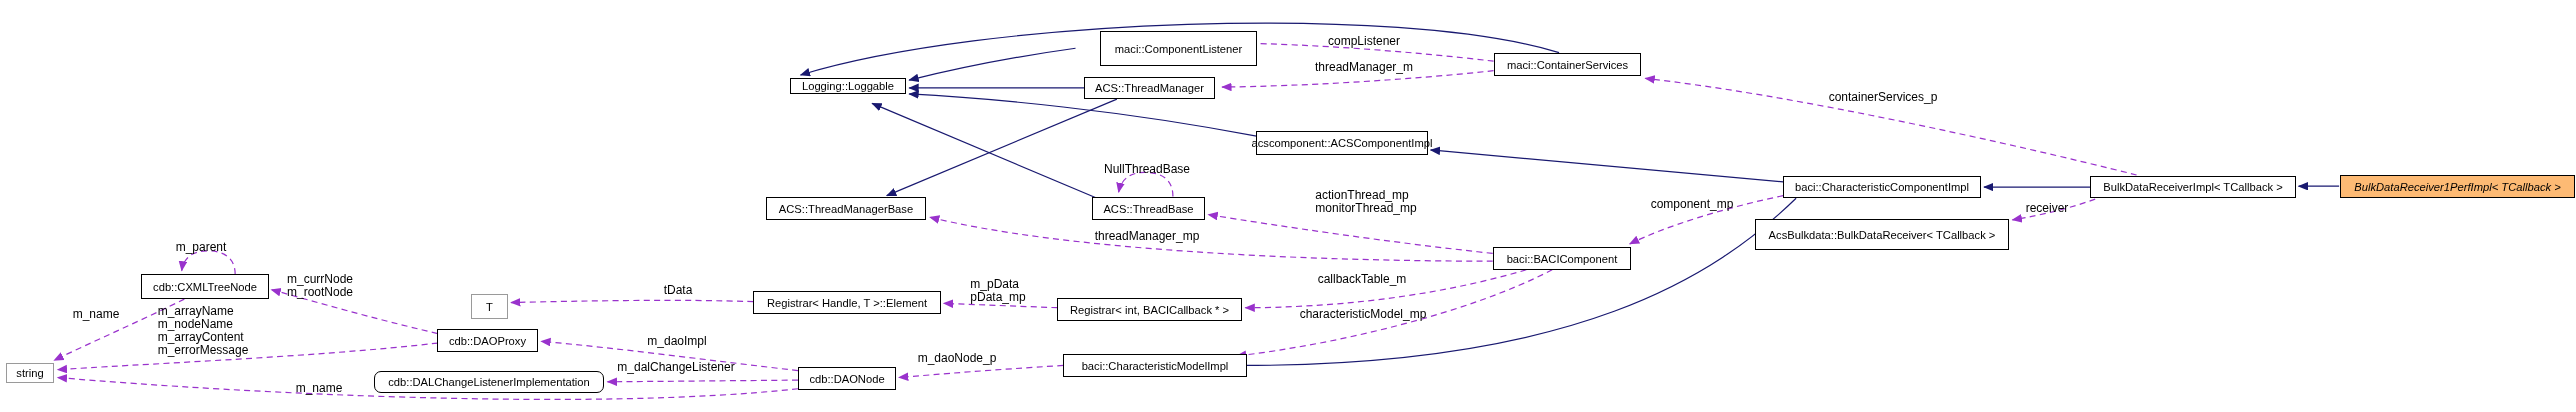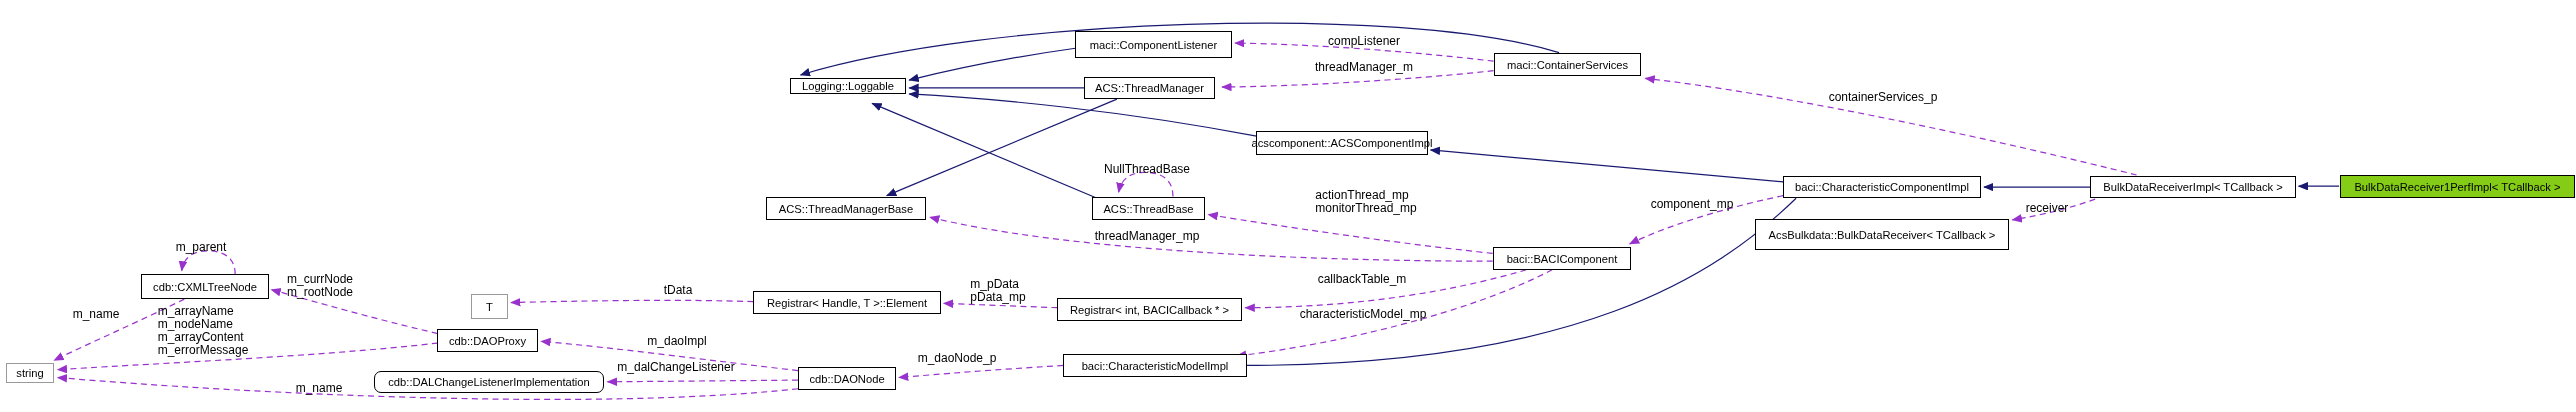--- a/index.html
+++ b/index.html
@@ -7,21 +7,21 @@
     position:relative; width:2576px; height:412px; background:#ffffff;
     font-family:"Liberation Sans", sans-serif; overflow:hidden;
   }
   #edge-layer { position:absolute; left:0; top:0; width:2576px; height:412px; }
   .node {
     position:absolute; box-sizing:border-box;
     display:flex; align-items:center; justify-content:center;
     background:#ffffff; border:0.9px solid #000000;
     font-size:11.2px; color:#000000; white-space:nowrap; z-index:2;
   }
-  .node.focus { background:#84cc16; }
+  .node.focus { background:#fdba74;font-style:italic; }
   .node.external { border-color:#9a9a9a; }
   .edge-label {
     position:absolute; transform:translateX(-50%);
     font-size:12px; line-height:13px; color:#000000;
     white-space:pre; z-index:3;
   }
   path.solid { fill:none; stroke:#191970; stroke-width:1.4px; }
   path.dashed { fill:none; stroke:#9932cc; stroke-width:1.4px; stroke-dasharray:7,5; }
 </style>
 </head>
@@ -64,21 +64,21 @@
         <path d="M925,430 C830,419 718,404 627,396" class="dashed" marker-end="url(#arrow-dashed)"></path>
         <path d="M925,441 L704,443" class="dashed" marker-end="url(#arrow-dashed)"></path>
         <path d="M925,451 C690,477 290,457 66,438" class="dashed" marker-end="url(#arrow-dashed)"></path>
         <path d="M507,387 C430,369 368,351 314,336" class="dashed" marker-end="url(#arrow-dashed)"></path>
         <path d="M507,398 C370,414 148,423 66,429" class="dashed" marker-end="url(#arrow-dashed)"></path>
         <path d="M213,347 C165,371 103,398 62,418" class="dashed" marker-end="url(#arrow-dashed)"></path>
         <path d="M272,318 C272,298 257,291 240,291 C223,291 212,299 210,314" class="dashed" marker-end="url(#arrow-dashed)"></path>
       </g>
   </svg>
   <div id="node-layer">
-      <div class="node" style="left: 1075px; top: 31px; width: 157px; height: 27px;">maci::ComponentListener</div>
+      <div class="node" style="left: 1100px; top: 31px; width: 157px; height: 35px;">maci::ComponentListener</div>
       <div class="node" style="left: 1494px; top: 53px; width: 147px; height: 23px;">maci::ContainerServices</div>
       <div class="node" style="left: 790px; top: 78px; width: 116px; height: 16px;">Logging::Loggable</div>
       <div class="node" style="left: 1084px; top: 77px; width: 131px; height: 22.4px;">ACS::ThreadManager</div>
       <div class="node" style="left: 1256px; top: 131px; width: 172px; height: 24px;">acscomponent::ACSComponentImpl</div>
       <div class="node" style="left: 1783px; top: 176px; width: 198px; height: 22.4px;">baci::CharacteristicComponentImpl</div>
       <div class="node" style="left: 2090px; top: 176px; width: 206px; height: 22.4px;">BulkDataReceiverImpl&lt; TCallback &gt;</div>
       <div class="node focus" style="left: 2340px; top: 175px; width: 235px; height: 23px;">BulkDataReceiver1PerfImpl&lt; TCallback &gt;</div>
       <div class="node" style="left: 1755px; top: 219px; width: 254px; height: 31px;">AcsBulkdata::BulkDataReceiver&lt; TCallback &gt;</div>
       <div class="node" style="left: 766px; top: 197px; width: 160px; height: 23px;">ACS::ThreadManagerBase</div>
       <div class="node" style="left: 1092px; top: 197px; width: 113px; height: 23px;">ACS::ThreadBase</div>

